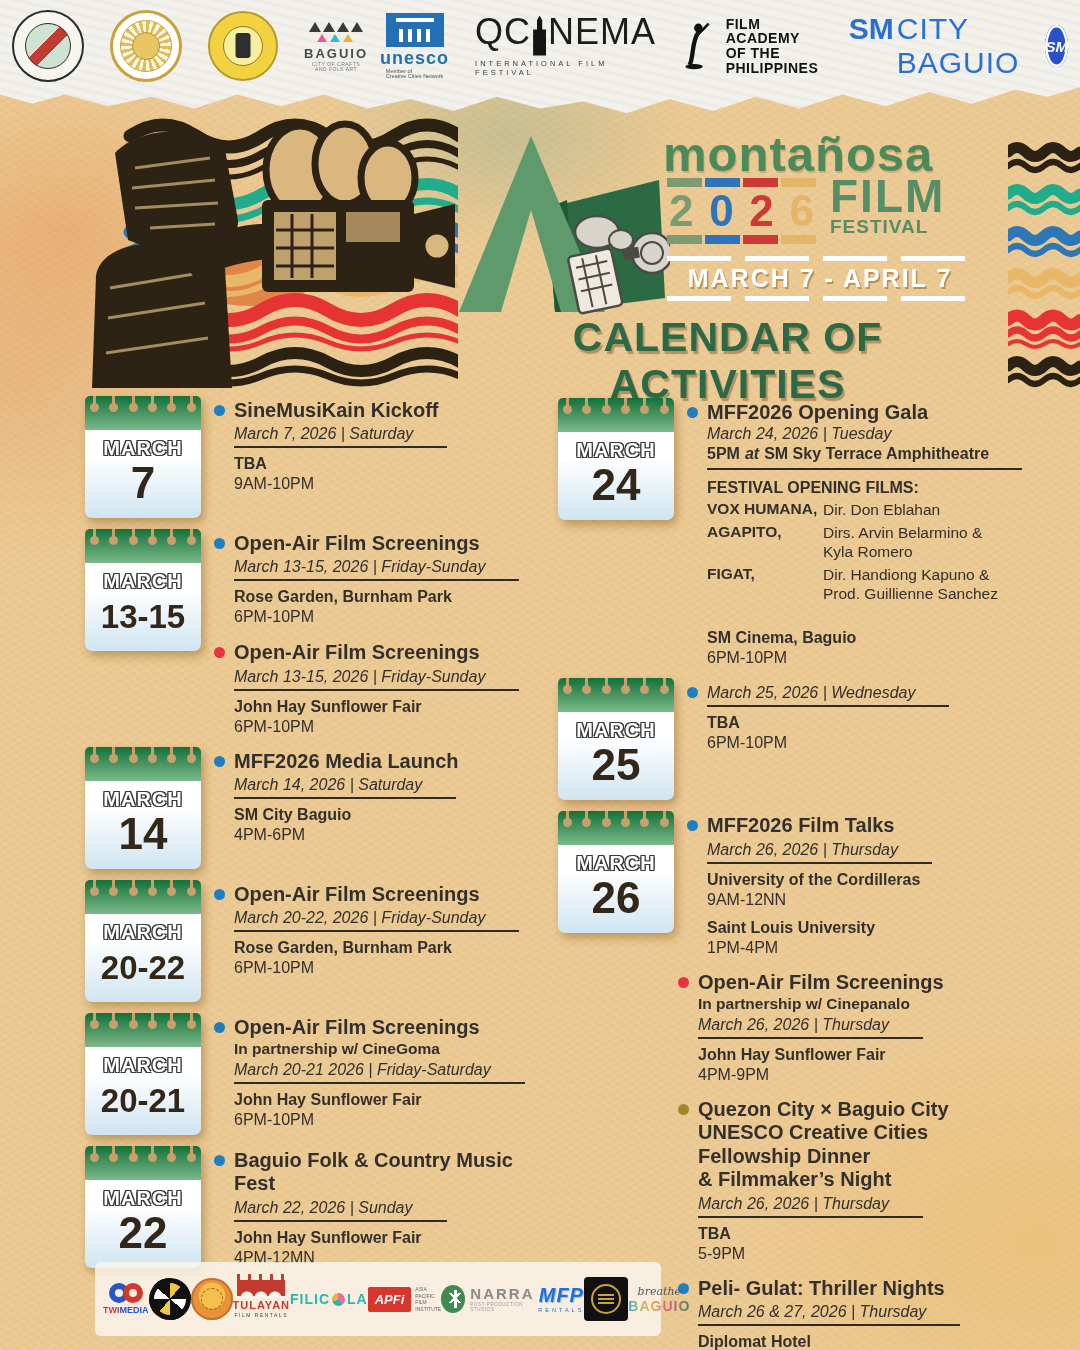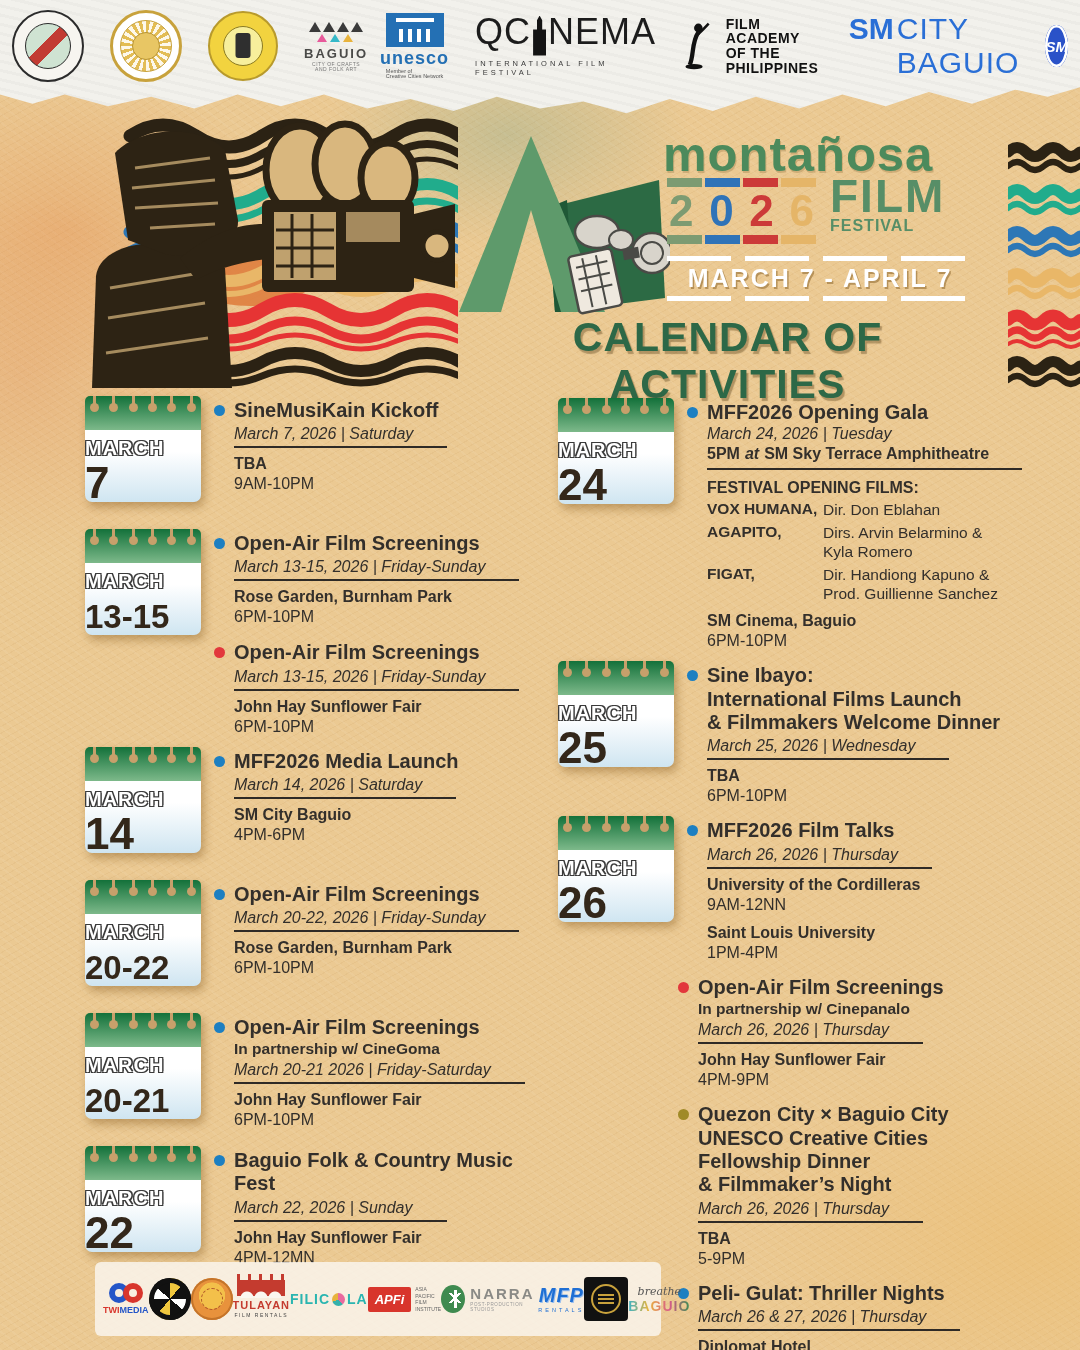--- a/index.html
+++ b/index.html
@@ -75,39 +75,39 @@
     letter-spacing:1px; text-shadow:1px 2px 0 rgba(90,60,10,.2); }
   .year-film{ position:absolute; left:212px; top:60px; display:flex; align-items:flex-start; gap:14px; }
   .year-block{ display:flex; flex-direction:column; gap:3px; }
   .year-bar{ display:flex; gap:3px; }
   .year-bar i{ height:9px; width:35px; }
   .ybar-g{ background:#7d9b72; } .ybar-b{ background:#2f73b8; } .ybar-r{ background:#cc3a38; } .ybar-y{ background:#e5b568; }
   .year-digits{ display:flex; justify-content:space-between; width:149px; font-weight:900; font-size:44px; line-height:.95; padding:0 2px; }
   .yd-0{ color:#7d9b72; } .yd-1{ color:#2f73b8; } .yd-2{ color:#cc3a38; } .yd-3{ color:#e5b568; }
   .film-col{ display:flex; flex-direction:column; line-height:.82; color:#578e67; }
   .film-word{ font-size:46px; font-weight:900; letter-spacing:2px; }
-  .festival-word{ font-size:16px; font-weight:900; letter-spacing:1px; margin-top:3px; }
+  .festival-word{ font-size:19px; font-weight:900; letter-spacing:1px; margin-top:3px; }
   .date-range{ position:absolute; left:212px; top:138px; width:306px; text-align:center;
     color:#fff; font-weight:900; font-size:25px; letter-spacing:2px;
     padding:8px 0; text-shadow:1.5px 2px 0 rgba(120,80,20,.45); }
   .date-range::before,.date-range::after{ content:''; position:absolute; left:0; right:0; height:5px;
     background:repeating-linear-gradient(90deg,#fff 0 64px, transparent 64px 78px); }
   .date-range::before{ top:0; } .date-range::after{ bottom:0; }
   .cal-banner{ position:absolute; left:0; top:196px; width:545px; text-align:center;
     font-size:41px; font-weight:900; letter-spacing:1px; color:#2d6847;
     text-shadow:2px 3px 1px rgba(70,45,8,.35); }
 
   
   .cal{ width:116px; flex:0 0 116px; height:122px; filter:drop-shadow(3px 5px 5px rgba(120,75,15,.4)); }
   .cal-top{ height:34px; background:linear-gradient(180deg,#13713a,#7db98a); border-radius:5px 5px 0 0;
     display:flex; justify-content:space-around; align-items:flex-start; padding-top:7px; }
   .hole{ width:9px; height:9px; border-radius:50%; background:#c7a06b; position:relative; }
   .hole::before{ content:''; position:absolute; left:3px; top:-7px; width:3px; height:8px; background:#c7a06b; }
-  .cal-body{ height:72px; background:linear-gradient(180deg,#ffffff 30%,#cfe5f1); border-radius:0 0 7px 7px;
-    text-align:left; overflow:hidden; }
+  .cal-body{ height:88px; background:linear-gradient(180deg,#ffffff 30%,#cfe5f1); border-radius:0 0 7px 7px;
+    text-align:center; overflow:hidden; }
   .cal-month{ font-size:20px; font-weight:bold; color:#fff; letter-spacing:1px; margin-top:7px;
     text-shadow:-1.3px -1.3px 0 #3a3a3a, 1.3px -1.3px 0 #3a3a3a, -1.3px 1.3px 0 #3a3a3a, 1.3px 1.3px 0 #3a3a3a; }
   .cal-day{ font-size:44px; font-weight:bold; color:#33271a; line-height:1; margin-top:1px; }
   .cal-day.range{ font-size:33px; margin-top:7px; }
 
   
   .col-left{ position:absolute; left:85px; top:396px; width:448px; }
   .col-right{ position:absolute; left:558px; top:398px; width:464px; }
   .entry{ display:flex; gap:13px; margin-bottom:11px; }
   .entry.no-cal{ padding-left:120px; }
@@ -124,21 +124,21 @@
   .venue{ font-size:16px; font-weight:bold; }
   .time{ font-size:16px; margin-top:2px; }
   .session + .session{ margin-top:10px; }
   .bold-line{ font-size:16px; font-weight:bold; margin-top:2px; }
   .bold-line .at{ font-style:italic; font-weight:600; padding:0 5px; }
   .divider{ border-bottom:2.5px solid #2e2a26; margin:5px 0 9px; }
   .films-header{ font-weight:bold; font-size:16px; margin-bottom:3px; }
   .films{ display:grid; grid-template-columns:116px 1fr; row-gap:3px; font-size:15.5px; }
   .film-name{ font-weight:bold; }
   .film-credit{ white-space:pre-line; line-height:1.25; }
-  .gala-venue{ margin-top:9px; }
+  .gala-venue{ margin-top:26px; }
 
   
   .footer-bar{ position:absolute; left:95px; top:1262px; width:566px; height:74px;
     background:rgba(250,247,240,.82); border-radius:6px;
     display:flex; align-items:center; justify-content:space-around; padding:0 8px; z-index:4; }
   .flogo{ display:flex; flex-direction:column; align-items:center; line-height:1; }
   .twi-rings{ display:flex; }
   .twi-rings i{ width:20px; height:20px; border-radius:50%; border:6px solid #4a4f5a; }
   .twi-rings i:first-child{ border-color:#2456c8; margin-right:-6px; }
   .twi-rings i:last-child{ border-color:#d8352c; }
@@ -640,23 +640,20 @@
           </div>
         <div class="cal-body">
           <div class="cal-month">MARCH</div>
           <div class="cal-day">25</div>
         </div>
       </div>
       <div class="events">
         <div class="event">
           <span class="bullet blue"></span>
           <div class="event-main">
-            <div class="title">Sine Ibayo:
-International Films Launch
-&amp; Filmmakers Welcome Dinner</div>
             <div class="dateline">March 25, 2026 | Wednesday</div>
             <div class="venue">TBA</div>
             <div class="time">6PM-10PM</div>
           </div>
         </div>
       </div>
     </div>
 
     <div class="entry">
       <div class="cal">

